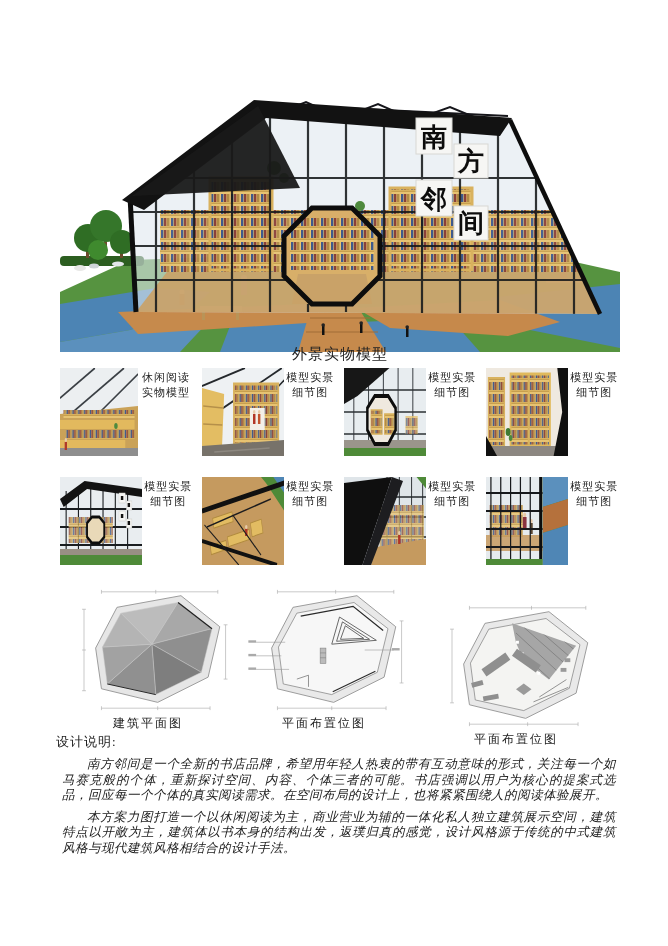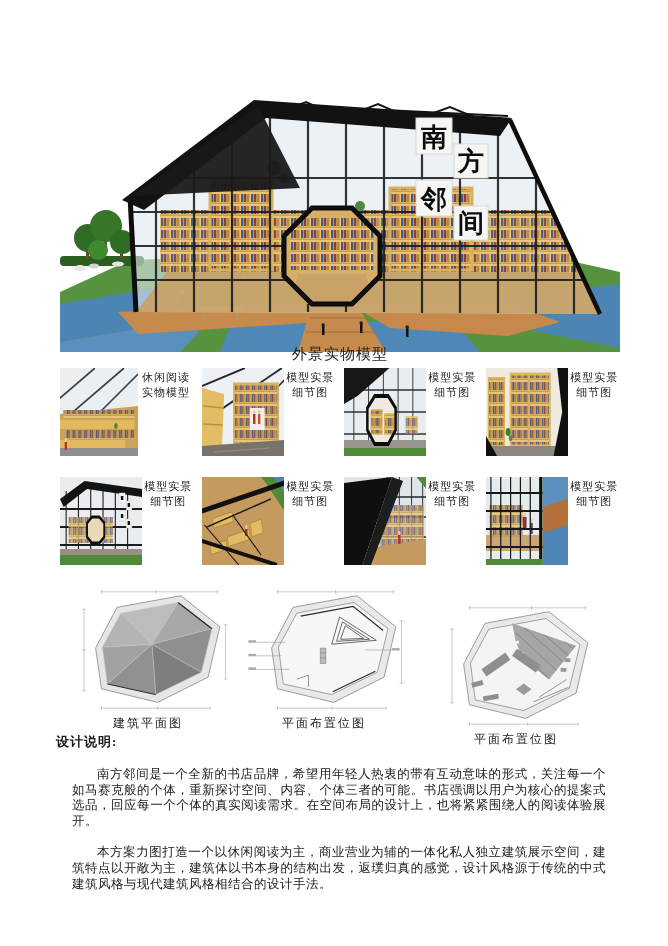--- a/index.html
+++ b/index.html
@@ -12,23 +12,23 @@
   .thumb-row{position:absolute;left:60px;width:560px;display:flex;gap:8px;}
   .row1{top:368px;}  .row2{top:477px;}
   .thumb{width:134px;display:flex;flex-direction:row;}
   .thumb svg{display:block;width:134px;height:88px;background:#eceff1;}
   .thumb-caption{text-align:center;font-size:11px;letter-spacing:1px;margin-top:2px;color:#222;}
   .plan-row{position:absolute;left:60px;top:586px;width:560px;display:flex;justify-content:center;}
   .plan{width:176px;display:flex;flex-direction:column;}
   .plan svg{display:block;width:176px;height:128px;}
   .plan-caption{text-align:center;font-size:12px;letter-spacing:2px;margin-top:1px;color:#222;}
   .desc{position:absolute;left:56px;top:733px;width:566px;}
-  .desc-title{font-size:13px;letter-spacing:1px;margin:0 0 1px 0;font-weight:bold;}
-  .desc p{margin:16px;font-size:12.5px;line-height:15.6px;text-align:justify;text-indent:2em;
-        letter-spacing:0.5px;}
+  .desc-title{font-size:13px;letter-spacing:1px;margin:0 0 1px 0;}
+  .desc p{margin:6px;font-size:12.5px;line-height:15.6px;text-align:justify;text-indent:2em;
+        letter-spacing:0.5px;font-style:italic;}
   .defs-holder{position:absolute;width:0;height:0;overflow:hidden;}
 </style>
 </head>
 <body>
 
 <div class="page">
 
   <svg class="defs-holder" aria-hidden="true">
     <defs>
       <pattern id="books" width="10" height="12" patternUnits="userSpaceOnUse">

